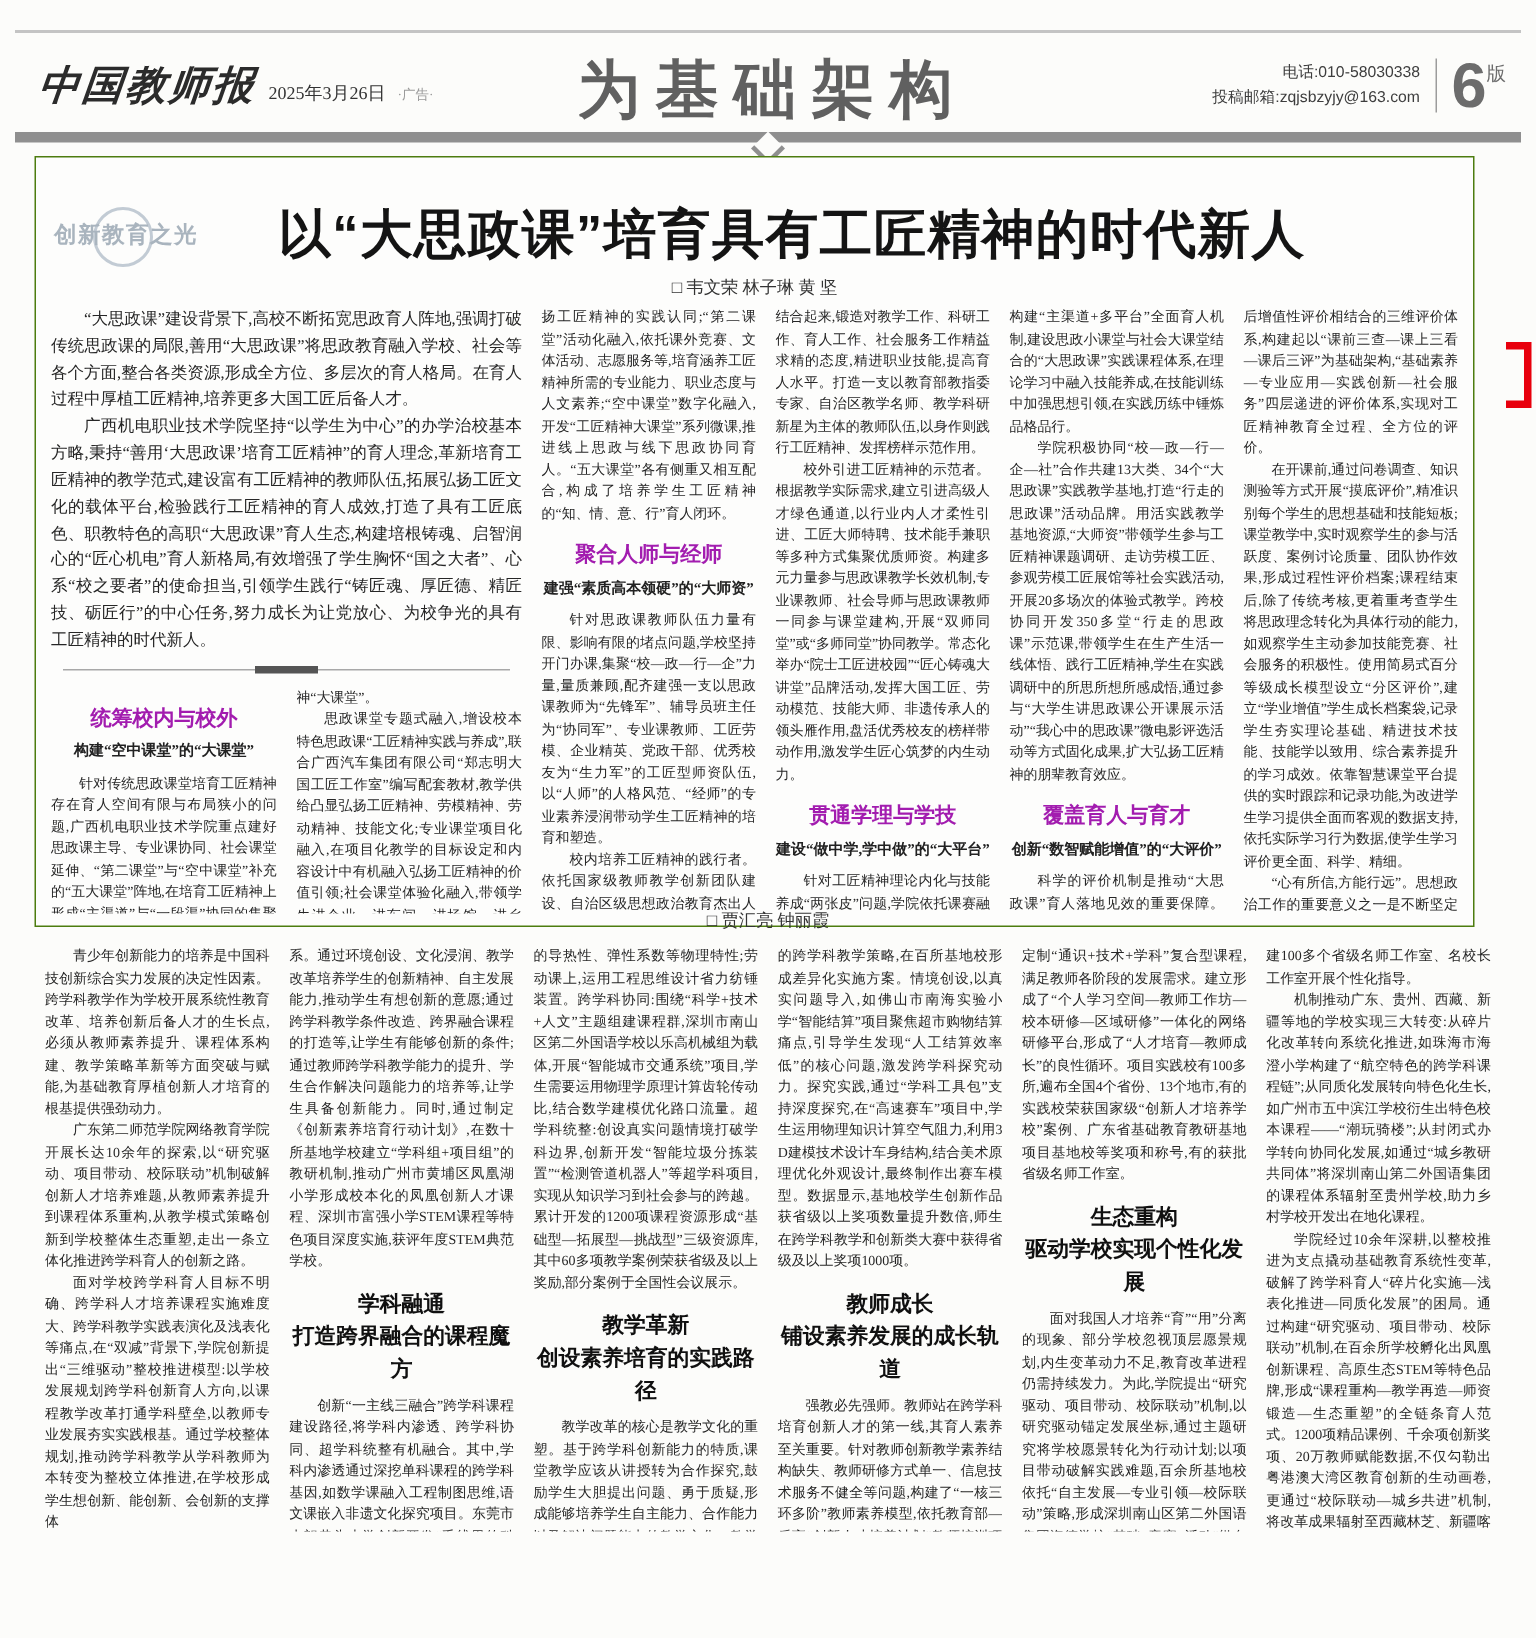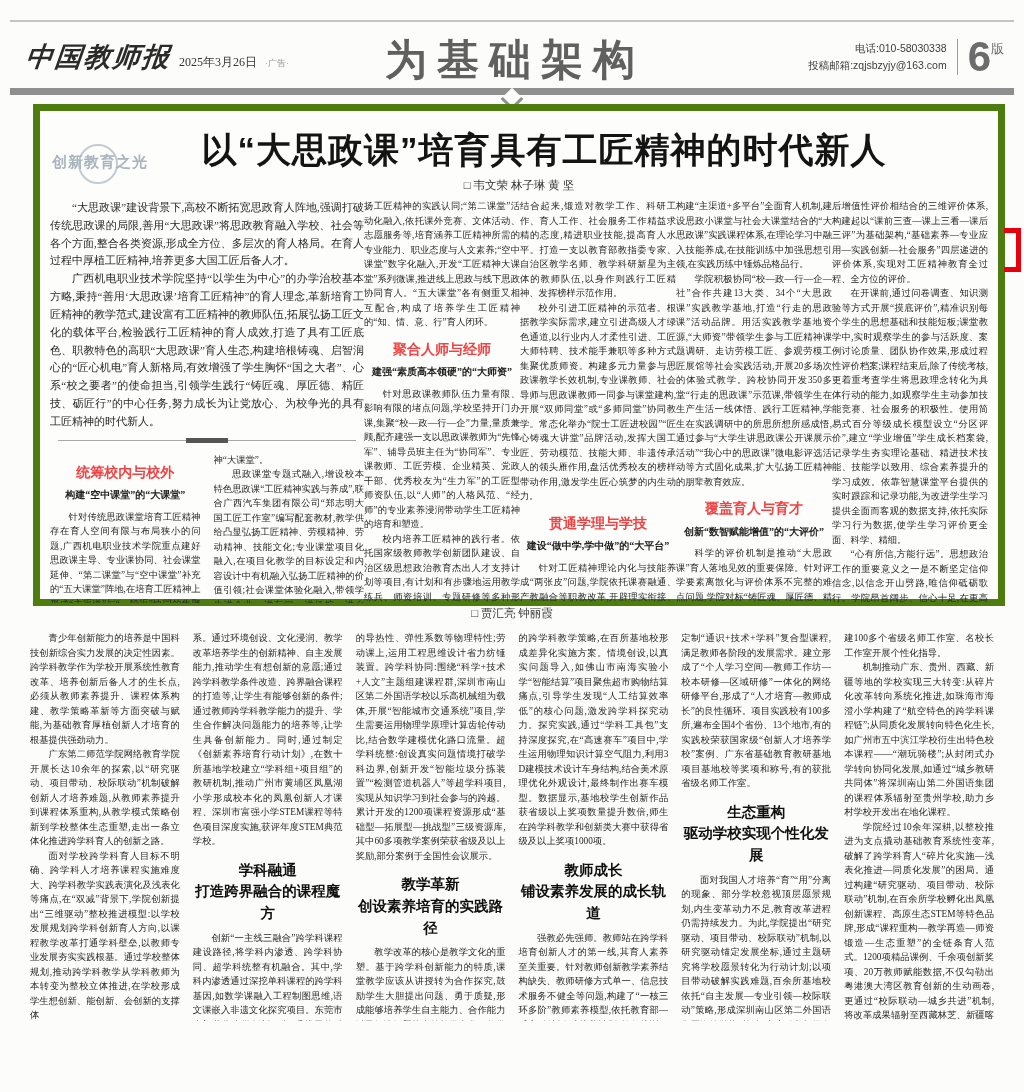--- a/index.html
+++ b/index.html
@@ -27,44 +27,44 @@
   .vline { width:1px; height:36px; background:#9c9c9c; margin:0 10px; }
   .pageno { display:flex; align-items:flex-start; color:#6c6c6c; }
   .pageno .num { font-family:"Liberation Sans", sans-serif; font-weight:700; font-size:42px; line-height:1; }
   .pageno .ban { font-size:13px; margin-top:4px; }
   .graybar { position:absolute; top:88px; left:10px; right:10px; height:7px; background:#8f8f8f; }
   .graybar .notch { position:absolute; left:50%; top:3px; transform:translateX(-50%) rotate(45deg);
                     width:13px; height:13px; background:#fcfcfa;
                     border-right:3px solid #8f8f8f; border-bottom:3px solid #8f8f8f; }
 
   
-  .a1box { position:absolute; top:104px; left:33px; width:938px; height:488px;
-           border:7px solid #4d7c0f; background:#fdfdfc; padding:0 10px; }
+  .a1box { position:absolute; top:104px; left:23px; width:938px; height:488px;
+           border:1px solid #4d7c0f; background:#fdfdfc; padding:12px 10px; }
   .badge { position:absolute; left:12px; top:42px; width:110px; height:40px; }
   .badge-ring { position:absolute; left:26px; top:-9px; width:36px; height:36px;
                 border:2px solid #c2cbd4; border-radius:50%; }
   .badge-text { position:relative; font-family:"Liberation Sans", sans-serif;
                 font-weight:700; font-size:15px; color:#a9b4be; letter-spacing:1px; }
   .a1title { font-family:"Liberation Sans", sans-serif; font-weight:900; font-size:35px;
              color:#141414; text-align:center; letter-spacing:1px; margin:16px 60px 4px 110px; }
   .byline { text-align:center; font-size:11.5px; color:#333; margin:2px 0 6px; }
-  .a1body { display:flex; height:404px; margin-top:6px; }
+  .a1body { display:flex; gap:13px; height:404px; margin-top:6px; }
   .a1left { flex:0 0 314px; display:flex; flex-direction:column; }
   .lead { font-size:11px; line-height:1.62; text-align:justify; word-break:break-all; }
   .lead p { margin:0; text-indent:2em; }
   .lead-divider { margin:9px 8px 7px; border-top:1px solid #a8a8a8; position:relative; height:5px; }
   .lead-divider .dash { position:absolute; left:50%; top:-3px; transform:translateX(-50%);
                         width:42px; height:5px; background:#555; }
   .a1leftcols { display:flex; gap:13px; flex:1; overflow:hidden; }
   .ncol { flex:1 1 0; min-width:0; font-size:9.3px; line-height:1.56; text-align:justify;
           word-break:break-all; overflow:hidden; }
   .ncol p { margin:0; text-indent:2em; }
   .ncol p.cont { text-indent:0; }
   .sec { font-family:"Liberation Sans", sans-serif; font-weight:700; font-size:14px;
-         color:#ef4444; text-align:center; margin:9px 0 4px; }
+         color:#a21caf; text-align:center; margin:9px 0 4px; }
   .subt { font-weight:600; font-size:10px; color:#222; text-align:center; margin:0 0 7px; }
   .red-mark { position:absolute; right:3px; top:228px; width:12px; height:44px;
               border-right:5px solid #e8000d; }
   .red-mark::before, .red-mark::after { content:""; position:absolute; right:0; width:12px;
               height:5px; background:#e8000d; }
   .red-mark::before { top:0; } .red-mark::after { bottom:0; }
 
   
   .a2 { position:absolute; top:604px; left:0; right:0; }
   .a2title { font-family:"Liberation Sans", sans-serif; font-weight:900; font-size:38px;

